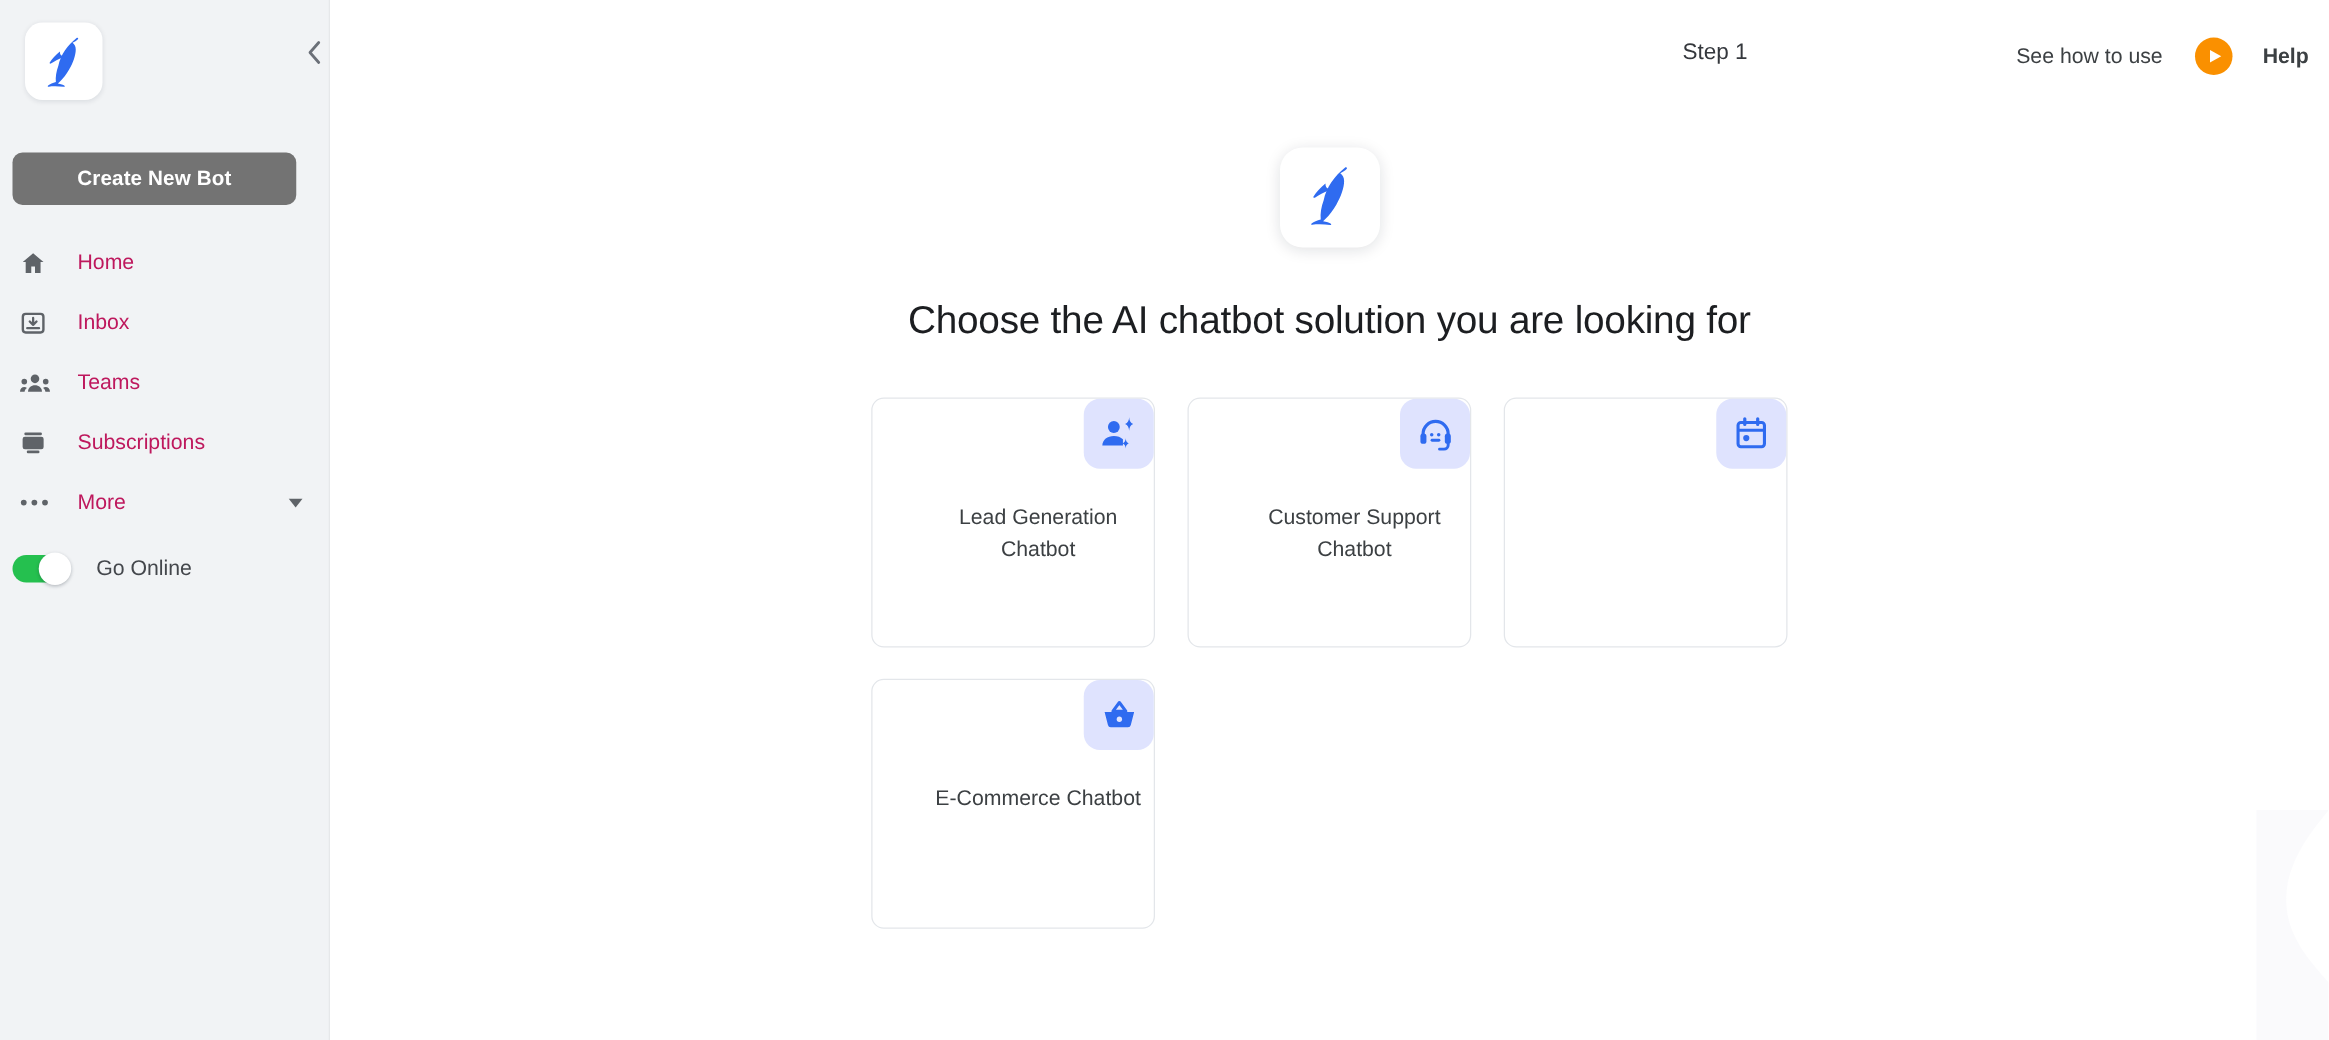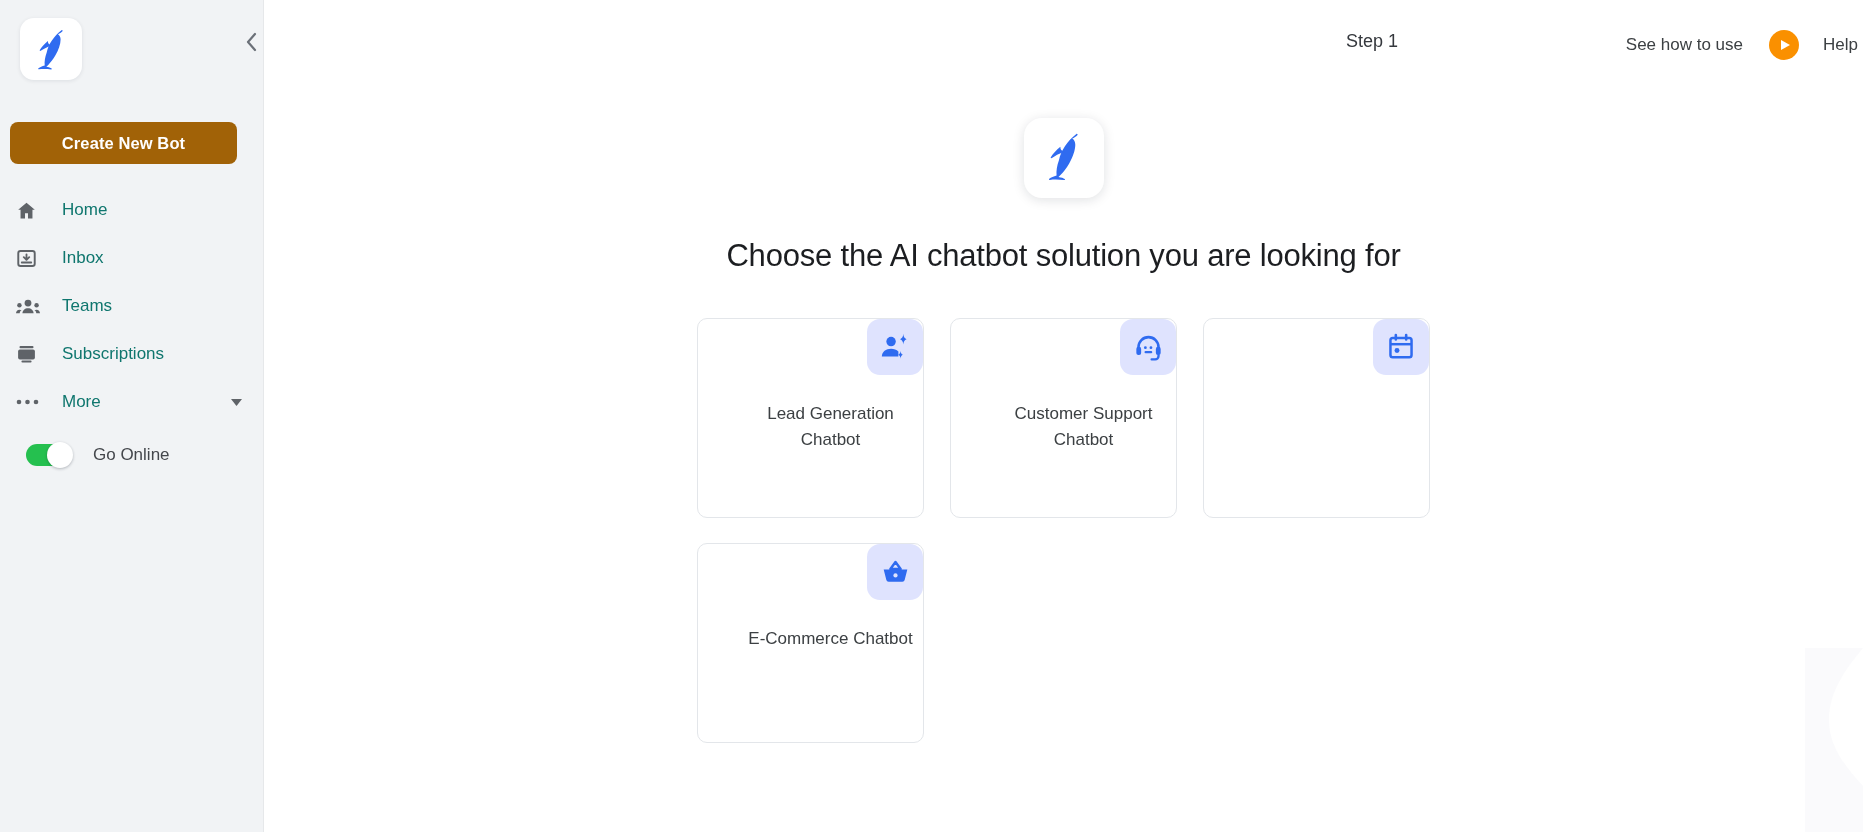--- a/index.html
+++ b/index.html
@@ -33,21 +33,21 @@
   .collapse-btn {
     position: absolute; top: 33px; left: 240px;
     width: 22px; height: 22px;
     display: flex; align-items: center; justify-content: center;
     cursor: pointer; color: #6b7078;
   }
 
   .create-btn {
     margin: 42px 18px 0 10px;
     height: 42px;
-    background: #a16207;
+    background: #737373;
     color: #ffffff;
     border: none; border-radius: 8px;
     font-size: 16.5px; font-weight: bold;
     font-family: "Liberation Sans", sans-serif;
     letter-spacing: .1px;
     cursor: pointer;
     width: 227px;
     display: flex; align-items: center; justify-content: center;
   }
 
@@ -58,29 +58,29 @@
     padding: 0 20px 0 16px;
     cursor: pointer;
     position: relative;
   }
   .nav-icon {
     width: 30px; height: 26px;
     display: flex; align-items: center; justify-content: flex-start;
     color: #5f6368; flex: 0 0 30px;
   }
   .nav-label {
-    font-size: 17px; color: #0f766e;
+    font-size: 17px; color: #be185d;
     margin-left: 16px;
     font-family: "Liberation Sans", sans-serif;
   }
   .caret { margin-left: auto; color: #5f6368; display: flex; align-items: center; }
 
   .online-row {
     display: flex; align-items: center;
-    height: 48px; padding-left: 26px; margin-top: 5px;
+    height: 48px; padding-left: 10px; margin-top: 5px;
   }
   .switch {
     width: 44px; height: 22px;
     background: #25c04f;
     border-radius: 12px;
     position: relative;
     cursor: pointer;
     flex: 0 0 44px;
   }
   .switch .knob {
@@ -101,39 +101,39 @@
   .topbar {
     height: 86px;
     display: flex; align-items: center;
     position: relative;
   }
   .step-label {
     position: absolute; left: 1082px; top: 31px;
     font-size: 18px; color: #35383d;
   }
   .help-cluster {
-    position: absolute; right: 5px; top: 30px;
+    position: absolute; right: 16px; top: 30px;
     display: flex; align-items: center; gap: 12px;
   }
   .see-how { font-size: 17px; color: #3c4043; }
   .play-btn {
     width: 30px; height: 30px; border-radius: 50%;
     background: #fa9000;
     margin: 0 12px 0 14px;
     display: flex; align-items: center; justify-content: center;
     cursor: pointer; flex: 0 0 30px;
   }
   .play-btn .tri {
     width: 0; height: 0;
     border-left: 9px solid #ffffff;
     border-top: 5.5px solid transparent;
     border-bottom: 5.5px solid transparent;
     margin-left: 3px;
   }
-  .help-link { font-size: 17px; color: #3c4043; cursor: pointer; }
+  .help-link { font-size: 17px; color: #3c4043; cursor: pointer; font-weight: bold; }
 
   .content { width: 100%; display: flex; flex-direction: column; align-items: center; }
 
   .hero-logo {
     width: 80px; height: 80px;
     background: #ffffff;
     border-radius: 18px;
     box-shadow: 0 2px 12px rgba(16,24,40,.13);
     display: flex; align-items: center; justify-content: center;
     margin-top: 32px;

